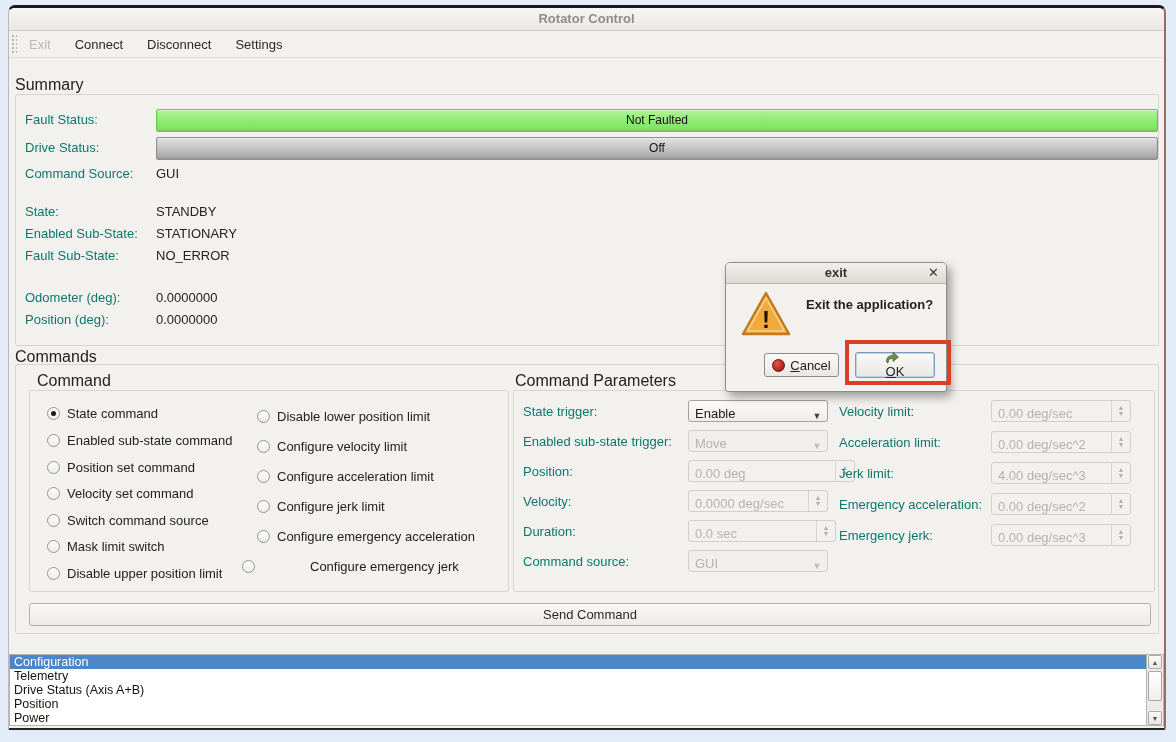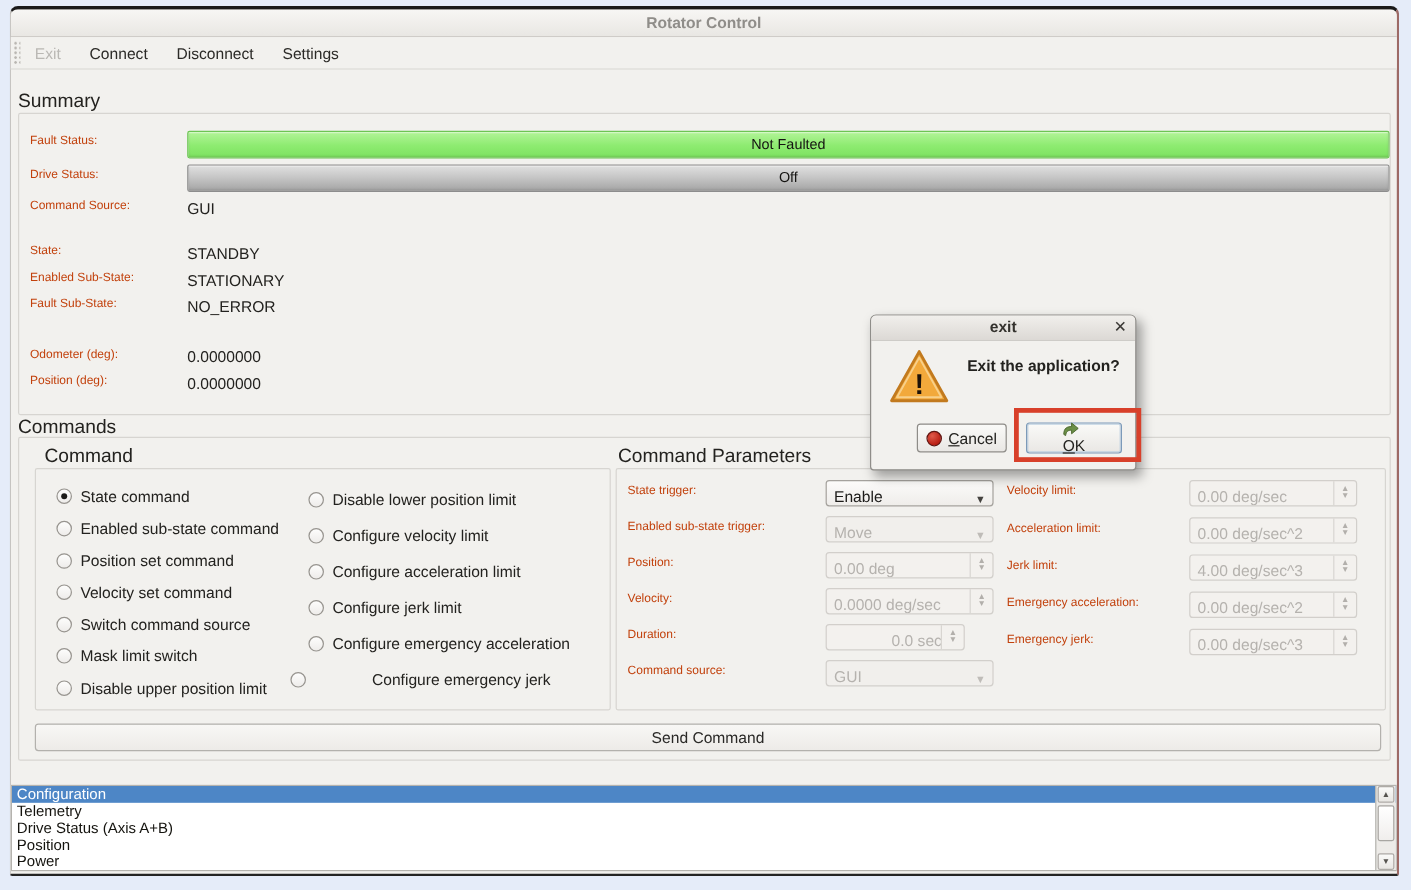--- a/index.html
+++ b/index.html
@@ -31,21 +31,21 @@
   }
   .menu-handle{
     width:6px;height:20px;margin-left:2px;
     background-image:radial-gradient(circle,#b9b6b1 1px,transparent 1.2px);
     background-size:4px 4px;
   }
   .menu-item{padding:4px 12px;cursor:default;}
   .menu-item.disabled{color:#bab8b4;}
   .section-label{position:absolute;font-size:16px;color:#23221f;}
   .groupbox{position:absolute;border:1px solid #d7d5d1;border-radius:2px;background:transparent;}
-  .lbl{position:absolute;font-size:10px;color:#c2410c;white-space:nowrap;}
+  .lbl{position:absolute;font-size:13px;color:#0f766e;white-space:nowrap;}
   .val{position:absolute;font-size:13px;color:#23221f;white-space:nowrap;}
   
   .statusbar{
     position:absolute;left:147px;width:1000px;height:21px;border-radius:2px;
     text-align:center;font-size:12px;line-height:21px;color:#141311;
     box-shadow:inset 0 1px 0 rgba(255,255,255,.45), inset 0 -1px 2px rgba(0,0,0,.12);
   }
   .statusbar.green{background:linear-gradient(#b2f498,#8deb70 55%,#7ee261);border:1px solid #6cc553;}
   .statusbar.gray{background:linear-gradient(#e0e0e0,#c7c7c7 45%,#a4a4a4);border:1px solid #8d8d8d;}
   
@@ -230,39 +230,39 @@
     <span class="carrow">▼</span>
   </div>
 
   <div class="lbl" style="left:514px;top:426px;">Enabled sub-state trigger:</div>
   <div class="field combo off" style="left:679px;top:422px;width:140px;">
     <span class="ftext">Move</span>
     <span class="carrow">▼</span>
   </div>
 
   <div class="lbl" style="left:514px;top:456px;">Position:</div>
-  <div class="field spin" style="left:679px;top:452px;width:140px;">
+  <div class="field spin" style="left:679px;top:452px;width:167px;">
     <span class="ftext">0.00 deg</span>
     <span class="spinner">
         <span>▲</span>
         <span>▼</span>
       </span>
   </div>
 
   <div class="lbl" style="left:514px;top:486px;">Velocity:</div>
   <div class="field spin" style="left:679px;top:482px;width:140px;">
     <span class="ftext">0.0000 deg/sec</span>
     <span class="spinner">
         <span>▲</span>
         <span>▼</span>
       </span>
   </div>
 
   <div class="lbl" style="left:514px;top:516px;">Duration:</div>
-  <div class="field spin" style="left:679px;top:512px;width:116px;padding-left:48px;">
+  <div class="field spin" style="left:679px;top:512px;width:148px;">
     <span class="ftext">0.0 sec</span>
     <span class="spinner">
         <span>▲</span>
         <span>▼</span>
       </span>
   </div>
 
   <div class="lbl" style="left:514px;top:546px;">Command source:</div>
   <div class="field combo off" style="left:679px;top:542px;width:140px;">
     <span class="ftext">GUI</span>

